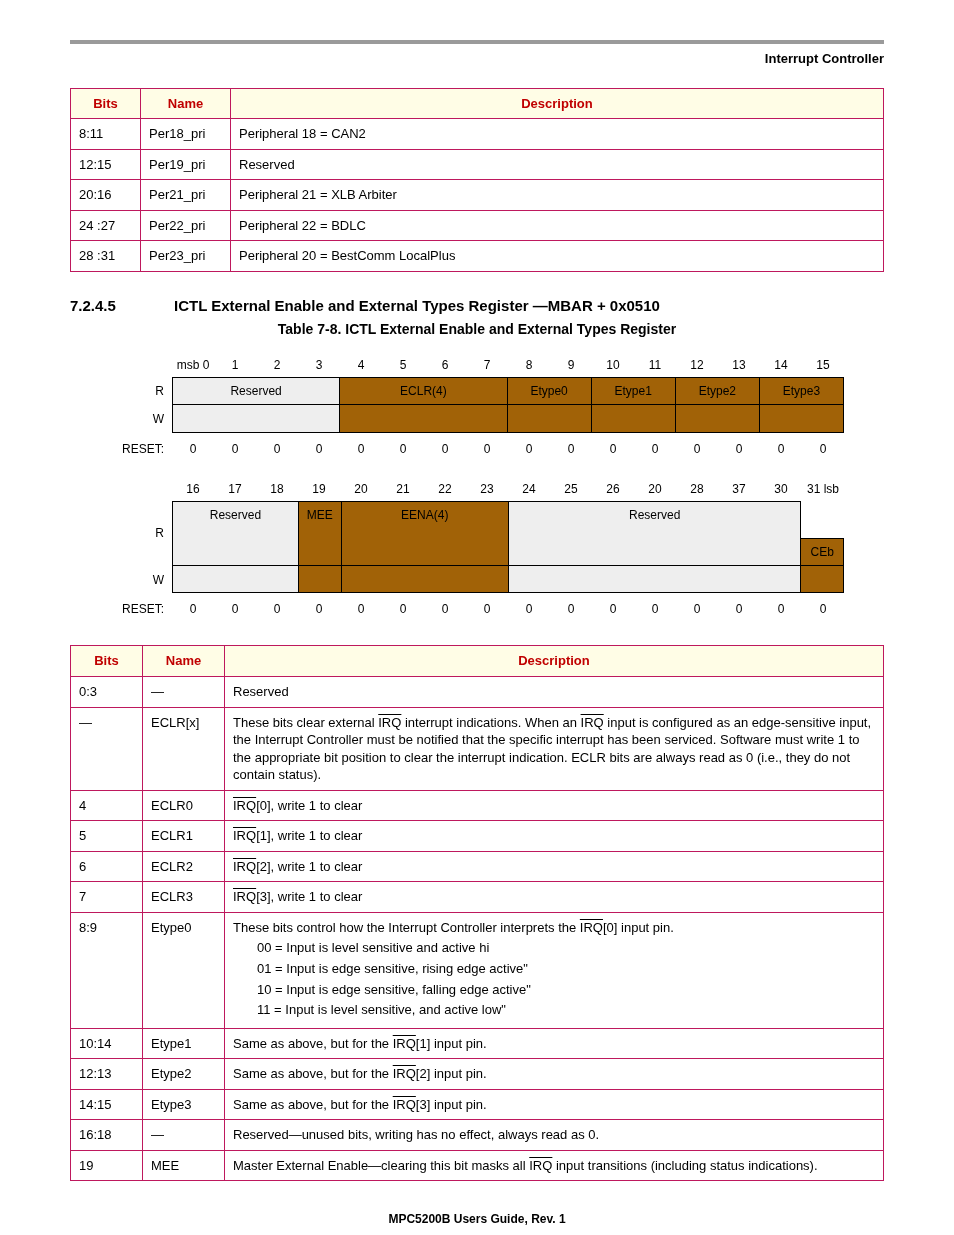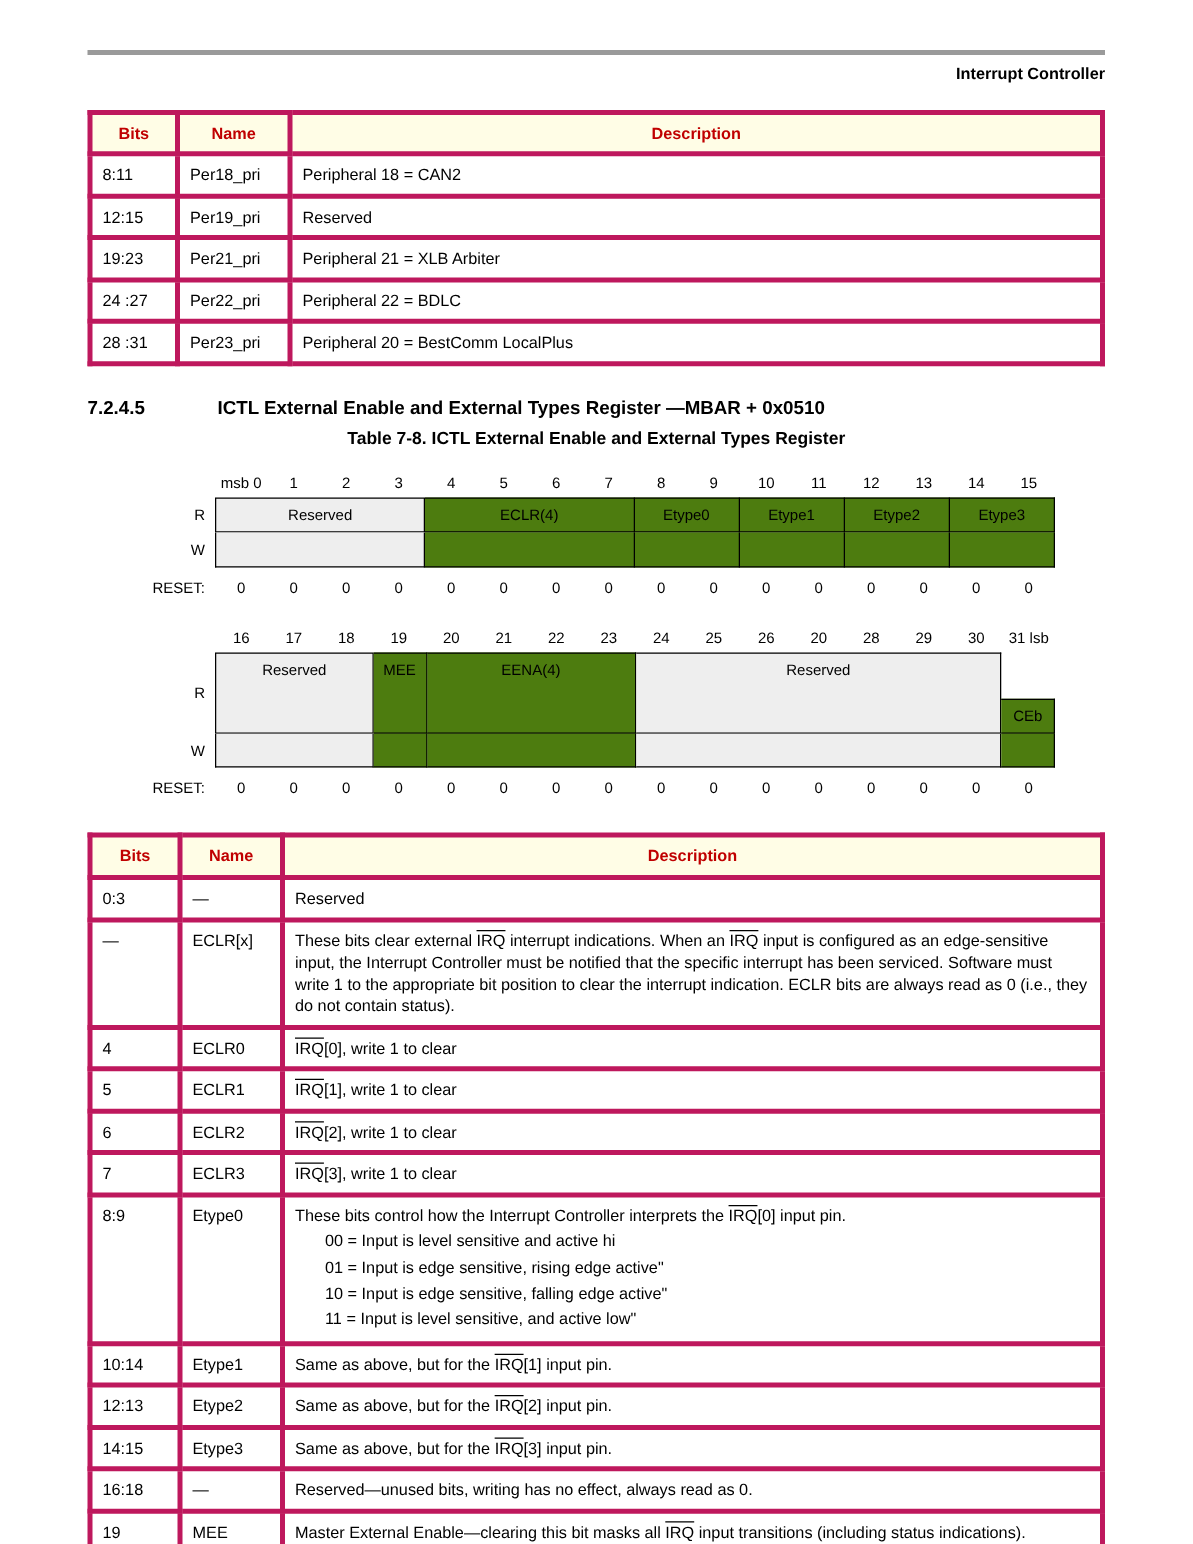--- a/index.html
+++ b/index.html
@@ -8,35 +8,35 @@
     font-size: 13px;
     color: #000;
     margin: 0;
     padding: 40px 70px 30px 70px;
     line-height: 1.35;
     width: 954px;
   }
   .topbar { border-top: 4px solid #9a9a9a; margin-bottom: 6px; }
   .header-right { text-align: right; font-weight: bold; margin-bottom: 20px; }
   table.reg { border-collapse: collapse; width: 100%; margin: 0 auto 24px auto; }
-  table.reg th, table.reg td { border: 4px solid #be185d; padding: 6px 8px; text-align: left; vertical-align: top; }
+  table.reg th, table.reg td { border: 1px solid #be185d; padding: 6px 8px; text-align: left; vertical-align: top; }
   table.reg th { background: #fffde6; color: #c00000; font-weight: bold; text-align: center; }
   table.reg th.desc { text-align: center; }
   table.reg td.bits, table.reg td.name { white-space: nowrap; }
   .sect-row { display: flex; gap: 24px; margin: 20px 0 4px 0; }
   .sect-num { font-weight: bold; font-size: 15px; min-width: 80px; }
   .sect-title { font-weight: bold; font-size: 15px; }
   .table-caption { font-weight: bold; text-align: center; margin: 4px 0 14px 0; font-size: 14px; }
 
   .bitfield-wrap { margin: 0 40px; }
   .bitrow { display: flex; align-items: center; }
   .bitrow .lab { width: 62px; text-align: right; padding-right: 8px; font-size: 12px; }
   .bitcells { display: flex; flex: 1; }
   .bitcells .c { flex: 1; text-align: center; font-size: 12px; padding: 4px 0; }
-  .field-row .bitcells .c { border: 1px solid #000; border-left: none; padding: 5px 0; background:#4d7c0f;}
+  .field-row .bitcells .c { border: 1px solid #000; border-left: none; padding: 5px 0; background:#a16207;}
   .field-row .bitcells .c:first-child { border-left: 1px solid #000; }
   .field-row.bottom .bitcells .c { border-top: none; }
   .shade { background: #eee !important; }
   .reset-row { margin-top: 4px; margin-bottom: 16px; }
 
   .overline { text-decoration: overline; }
   .indent { padding-left: 24px; display:block; margin:3px 0;}
   .footer-center { text-align:center; font-weight:bold; font-size:12px; margin-top:30px;}
   .footer-row { display:flex; justify-content:space-between; font-size:13px; margin-top:12px;}
 </style>
@@ -59,21 +59,21 @@
         <td class="bits">8:11</td>
         <td class="name">Per18_pri</td>
         <td>Peripheral 18 = CAN2</td>
       </tr>
       <tr>
         <td class="bits">12:15</td>
         <td class="name">Per19_pri</td>
         <td>Reserved</td>
       </tr>
       <tr>
-        <td class="bits">19:23</td>
+        <td class="bits">20:16</td>
         <td class="name">Per21_pri</td>
         <td>Peripheral 21 = XLB Arbiter</td>
       </tr>
       <tr>
         <td class="bits">24 :27</td>
         <td class="name">Per22_pri</td>
         <td>Peripheral 22 = BDLC</td>
       </tr>
       <tr>
         <td class="bits">28 :31</td>
@@ -166,21 +166,21 @@
         <div class="c">19</div>
         <div class="c">20</div>
         <div class="c">21</div>
         <div class="c">22</div>
         <div class="c">23</div>
         <div class="c">24</div>
         <div class="c">25</div>
         <div class="c">26</div>
         <div class="c">20</div>
         <div class="c">28</div>
-        <div class="c">29</div>
+        <div class="c">37</div>
         <div class="c">30</div>
         <div class="c">31 lsb</div>
       </div>
     </div>
   <div class="bitrow field-row">
       <div class="lab">R</div>
       <div class="bitcells" id="bl-fields">
         <div class="c shade" style="flex: 3 1 0%;">Reserved</div>
         <div class="c" style="flex: 1 1 0%;">MEE</div>
         <div class="c" style="flex: 4 1 0%;">EENA(4)</div>

